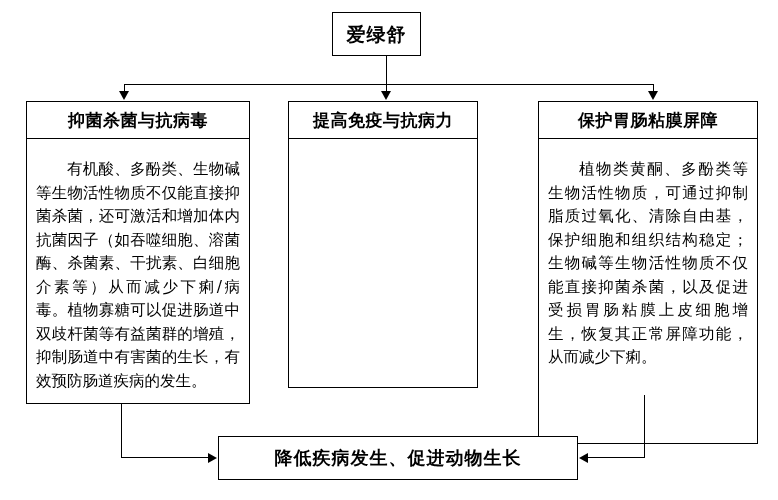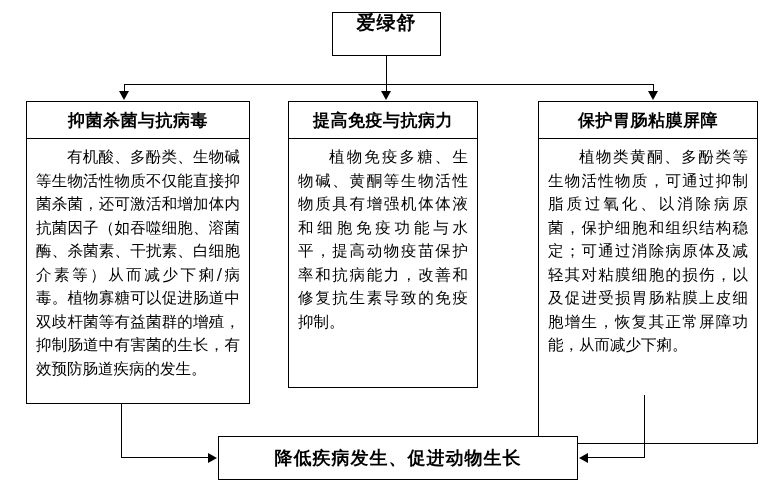--- a/index.html
+++ b/index.html
@@ -23,35 +23,37 @@
   .box {
     position: absolute;
     box-sizing: border-box;
     border: 1px solid #000000;
     background: #ffffff;
   }
 
   .root-box {
     left: 332px;
     top: 12px;
-    width: 109px;
+    width: 89px;
     height: 44px;
     display: flex;
+    align-items: center;
     justify-content: center;
   }
   .root-title {
     font-weight: bold;
     font-size: 19px;
     letter-spacing: 1px;
     line-height: 1;
   }
 
   .branch-box {
     display: flex;
     flex-direction: column;
+    gap: 12px;
   }
   .branch-head {
     box-sizing: border-box;
     border-bottom: 1px solid #000000;
     height: 37px;
     display: flex;
     align-items: center;
     justify-content: center;
     font-weight: bold;
     font-size: 17px;
@@ -158,26 +160,25 @@
   <div class="ln ln-v drop-3"></div>
   <div class="arrow arrow-down ah-3"></div>
 
   <div class="box branch-box box-1">
     <div class="branch-head">抑菌杀菌与抗病毒</div>
     <div class="branch-body">有机酸、多酚类、生物碱等生物活性物质不仅能直接抑菌杀菌，还可激活和增加体内抗菌因子（如吞噬细胞、溶菌酶、杀菌素、干扰素、白细胞介素等）从而减少下痢/病毒。植物寡糖可以促进肠道中双歧杆菌等有益菌群的增殖，抑制肠道中有害菌的生长，有效预防肠道疾病的发生。</div>
   </div>
 
   <div class="box branch-box box-2">
     <div class="branch-head">提高免疫与抗病力</div>
-    <div class="branch-body">植物免疫多糖、生物碱、黄酮等生物活性物质具有增强机体体液和细胞免疫功能与水平，提高动物疫苗保护率和抗病能力，改善和修复抗生素导致的免疫抑制。</div>
   </div>
 
   <div class="box branch-box box-3">
     <div class="branch-head">保护胃肠粘膜屏障</div>
-    <div class="branch-body">植物类黄酮、多酚类等生物活性物质，可通过抑制脂质过氧化、以消除病原菌，保护细胞和组织结构稳定；可通过消除病原体及减轻其对粘膜细胞的损伤，以及促进受损胃肠粘膜上皮细胞增生，恢复其正常屏障功能，从而减少下痢。</div>
+    <div class="branch-body">植物类黄酮、多酚类等生物活性物质，可通过抑制脂质过氧化、清除自由基，保护细胞和组织结构稳定；生物碱等生物活性物质不仅能直接抑菌杀菌，以及促进受损胃肠粘膜上皮细胞增生，恢复其正常屏障功能，从而减少下痢。</div>
   </div>
 
   <div class="ln ln-v join-l-v"></div>
   <div class="ln ln-h join-l-h"></div>
   <div class="arrow arrow-right ah-l"></div>
 
   <div class="ln ln-v join-r-v"></div>
   <div class="ln ln-h join-r-h"></div>
   <div class="arrow arrow-left ah-r"></div>
 

